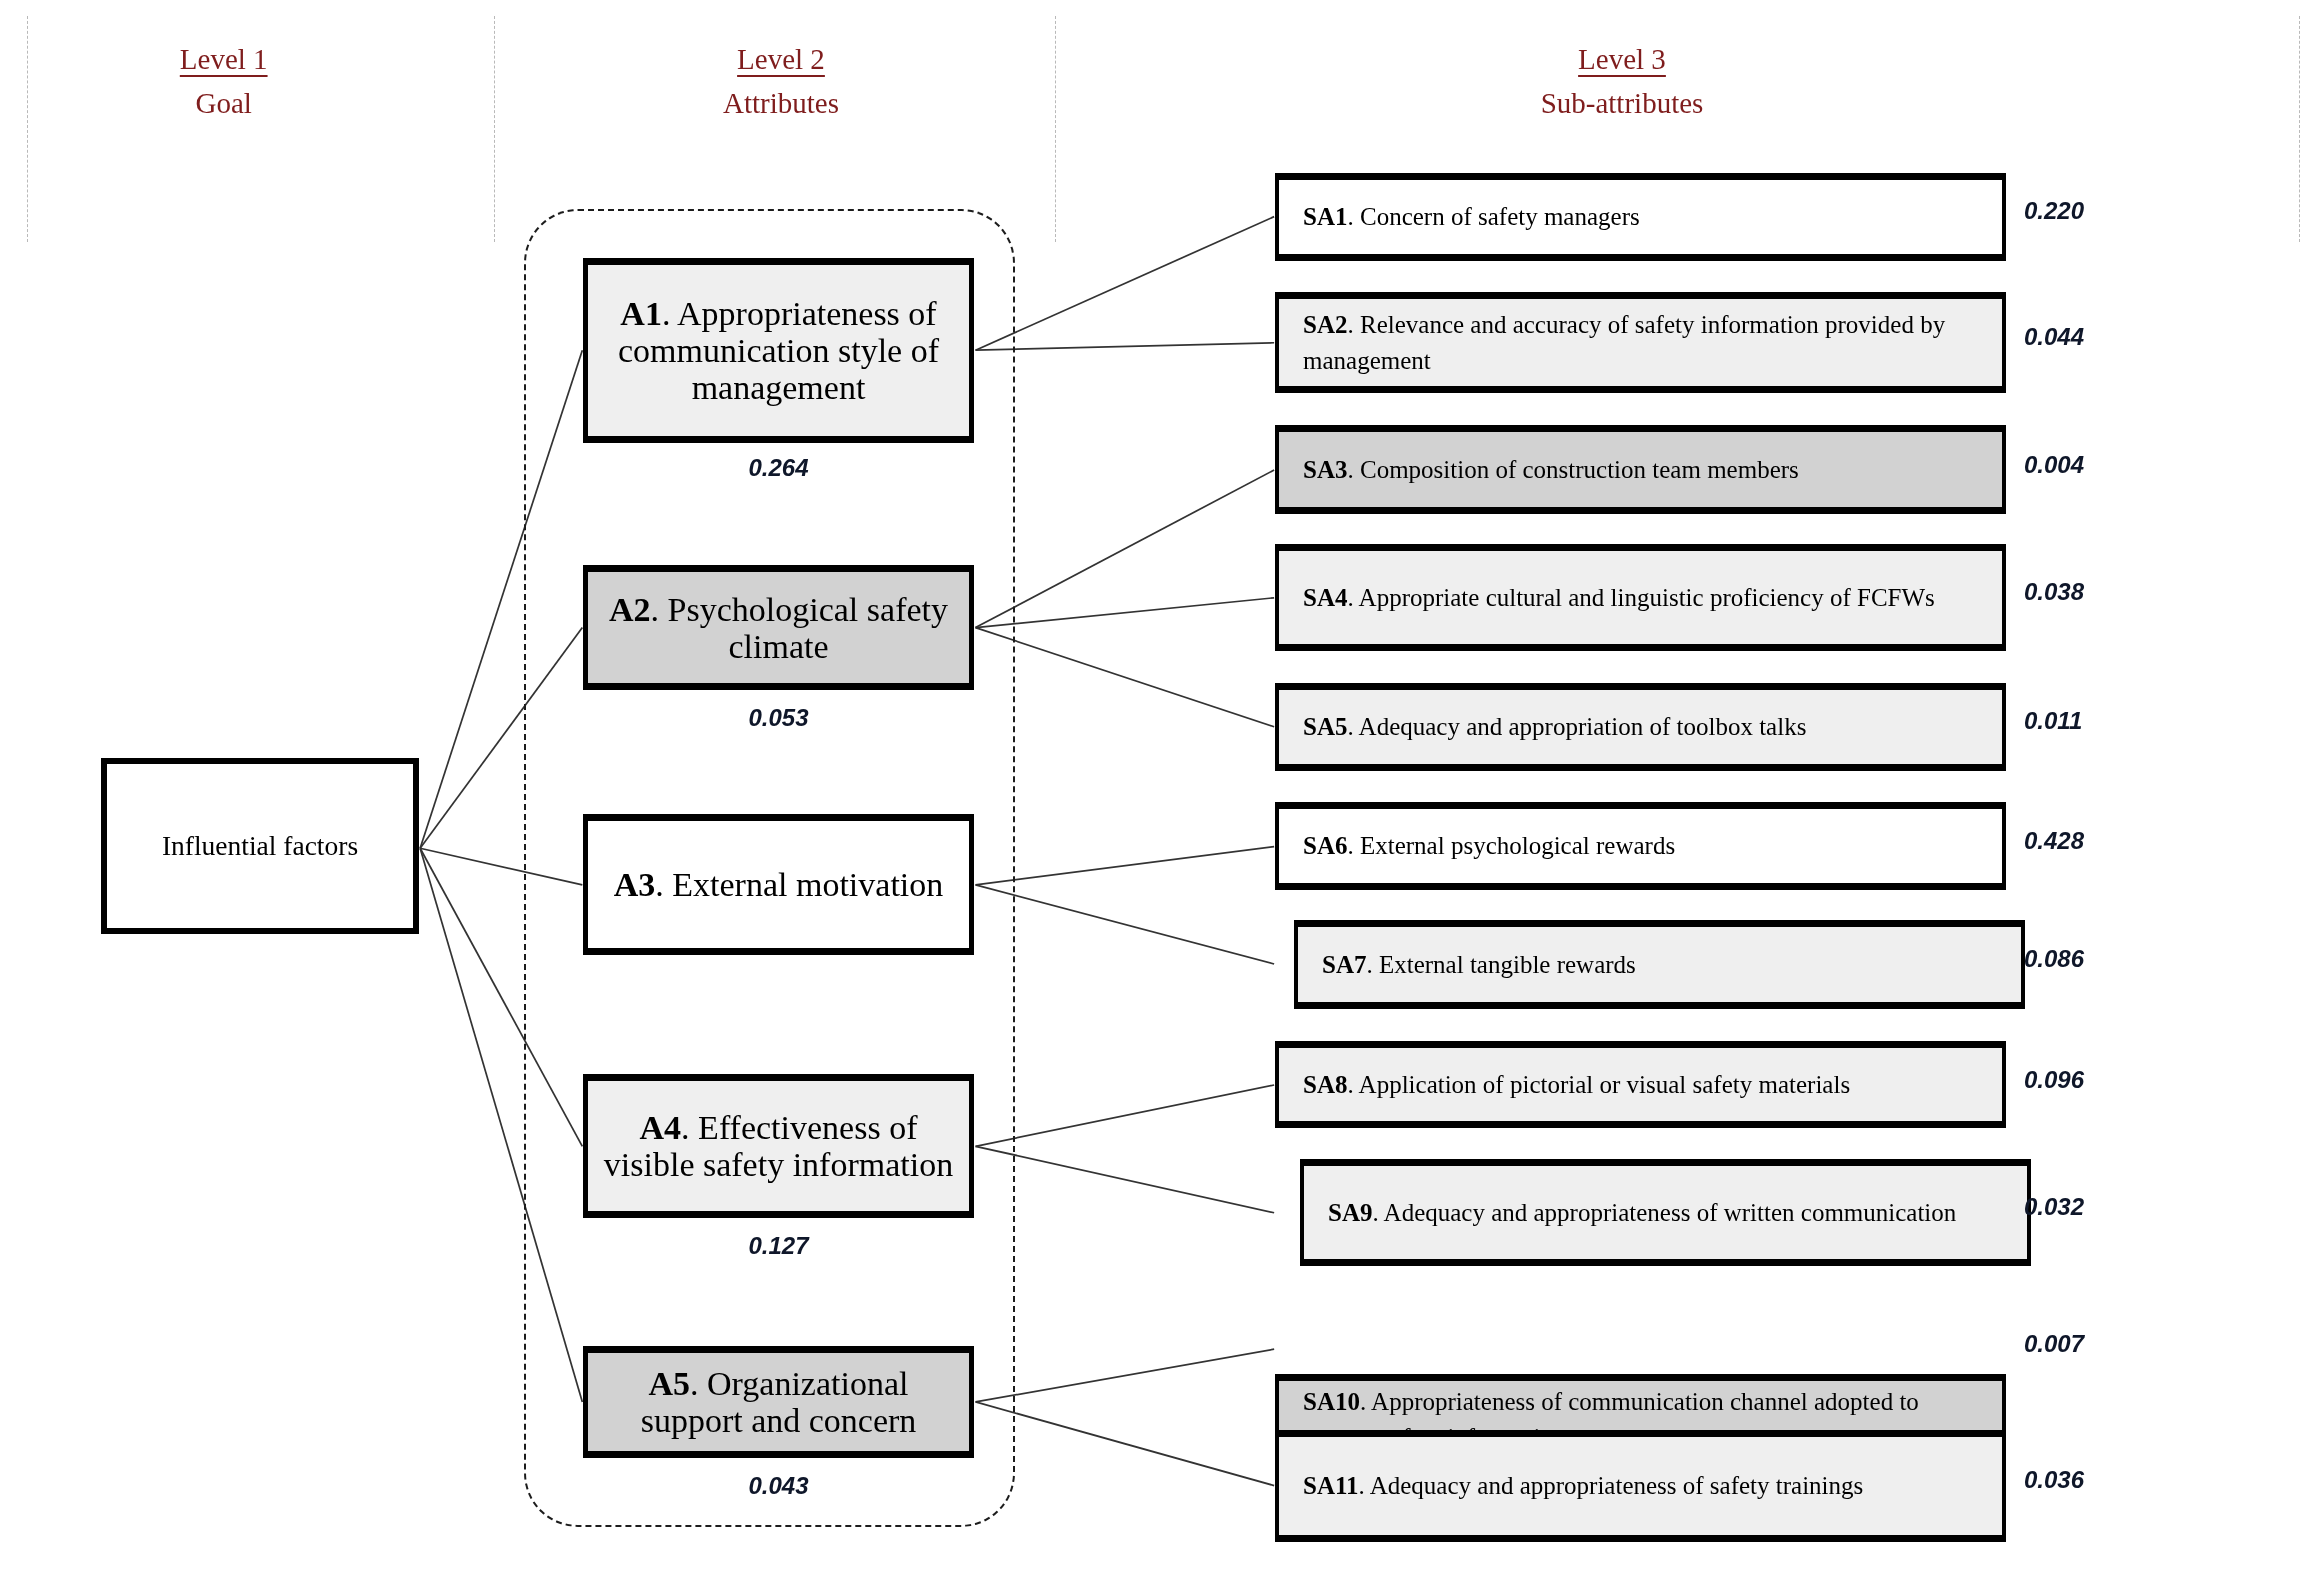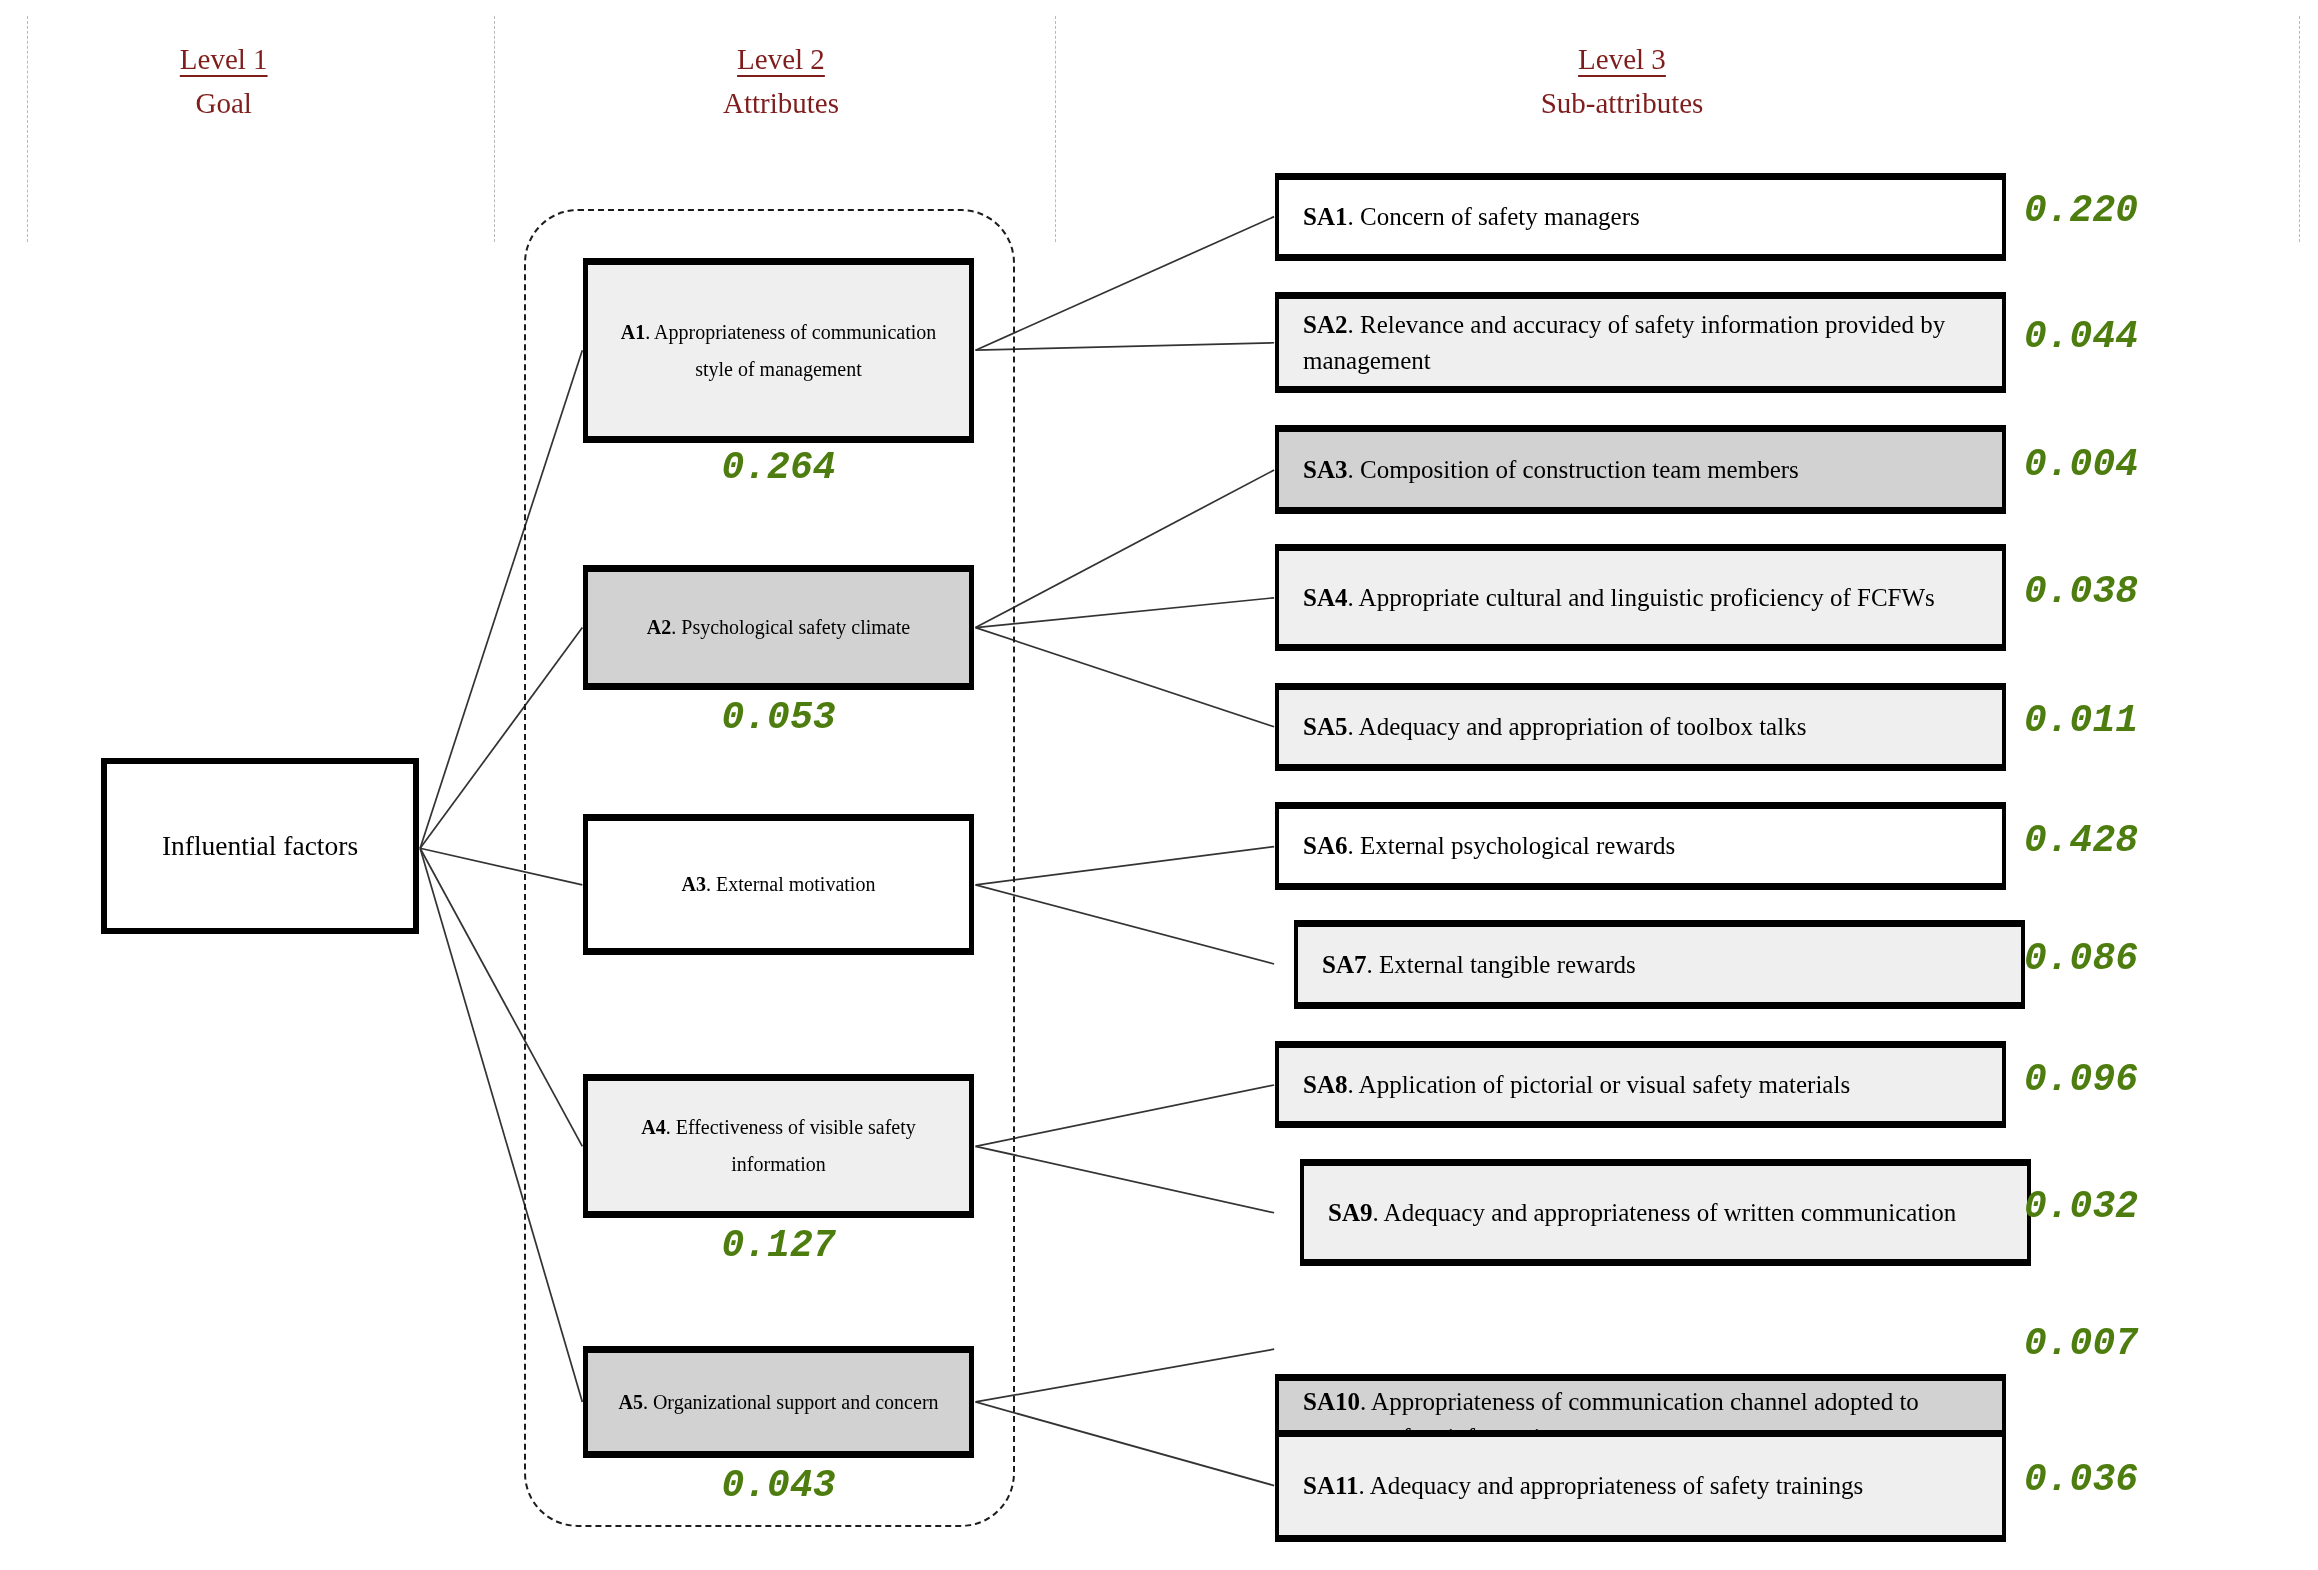--- a/index.html
+++ b/index.html
@@ -35,35 +35,35 @@
   .goal-box {
     left: 101px; top: 758px; width: 318px; height: 176px;
     border: 6.9px solid #000; justify-content: center;
     font-size: 27.5px; text-align: center;
   }
 
   .abox {
     left: 583px; width: 391px;
     border: 5.2px solid #000; border-top-width: 7.4px; border-bottom-width: 7.4px;
     justify-content: center; text-align: center;
-    font-size: 20px; line-height: 37px; padding: 0 12.6px;
+    font-size: 34px; line-height: 37px; padding: 0 12.6px;
   }
 
   .sbox {
     left: 1275px; width: 731px;
     border: 4.6px solid #000; border-top-width: 7.4px; border-bottom-width: 7.4px;
     font-size: 25px; line-height: 36px; padding: 0 12.6px 0 24px;
     text-align: left;
   }
 
   .wt {
     position: absolute;
-    font-family: Liberation Mono, monospace;
-    font-weight: bold; font-style: italic; font-size: 38px; line-height: 40px;
-    color: #4d7c0f;
+    font-family: Liberation Sans, sans-serif;
+    font-weight: bold; font-style: italic; font-size: 24px; line-height: 40px;
+    color: #0f172a;
   }
   .awt { left: 583px; width: 391px; text-align: center; }
   .swt { left: 2024px; width: 172px; text-align: left; }
 
   .code { font-weight: bold; }
 </style>
 </head>
 <body>
 
 <div class="stage">

